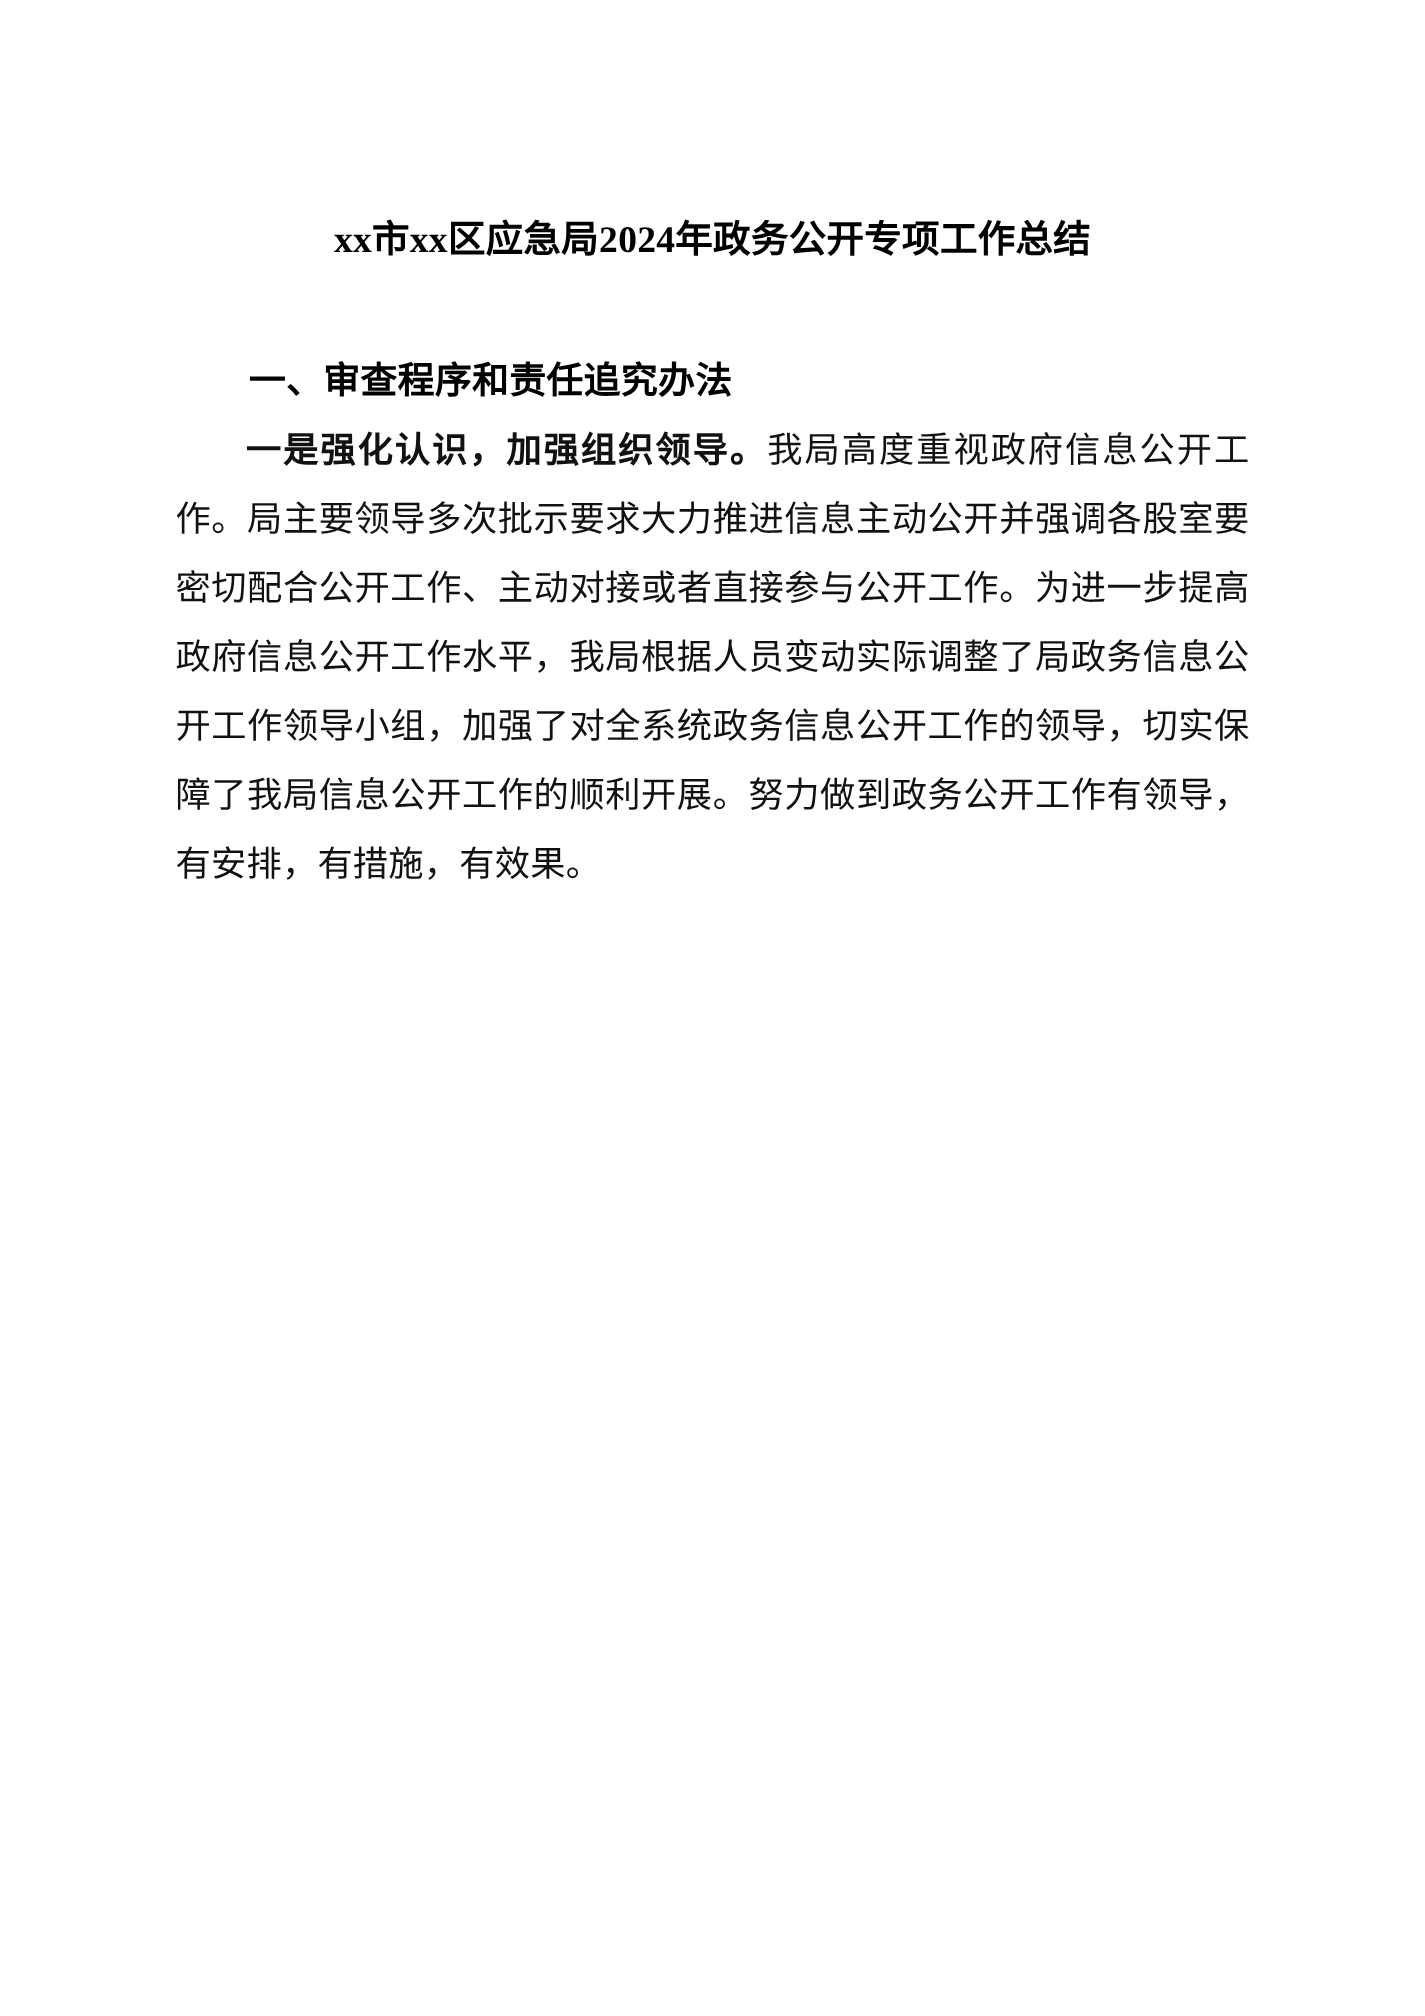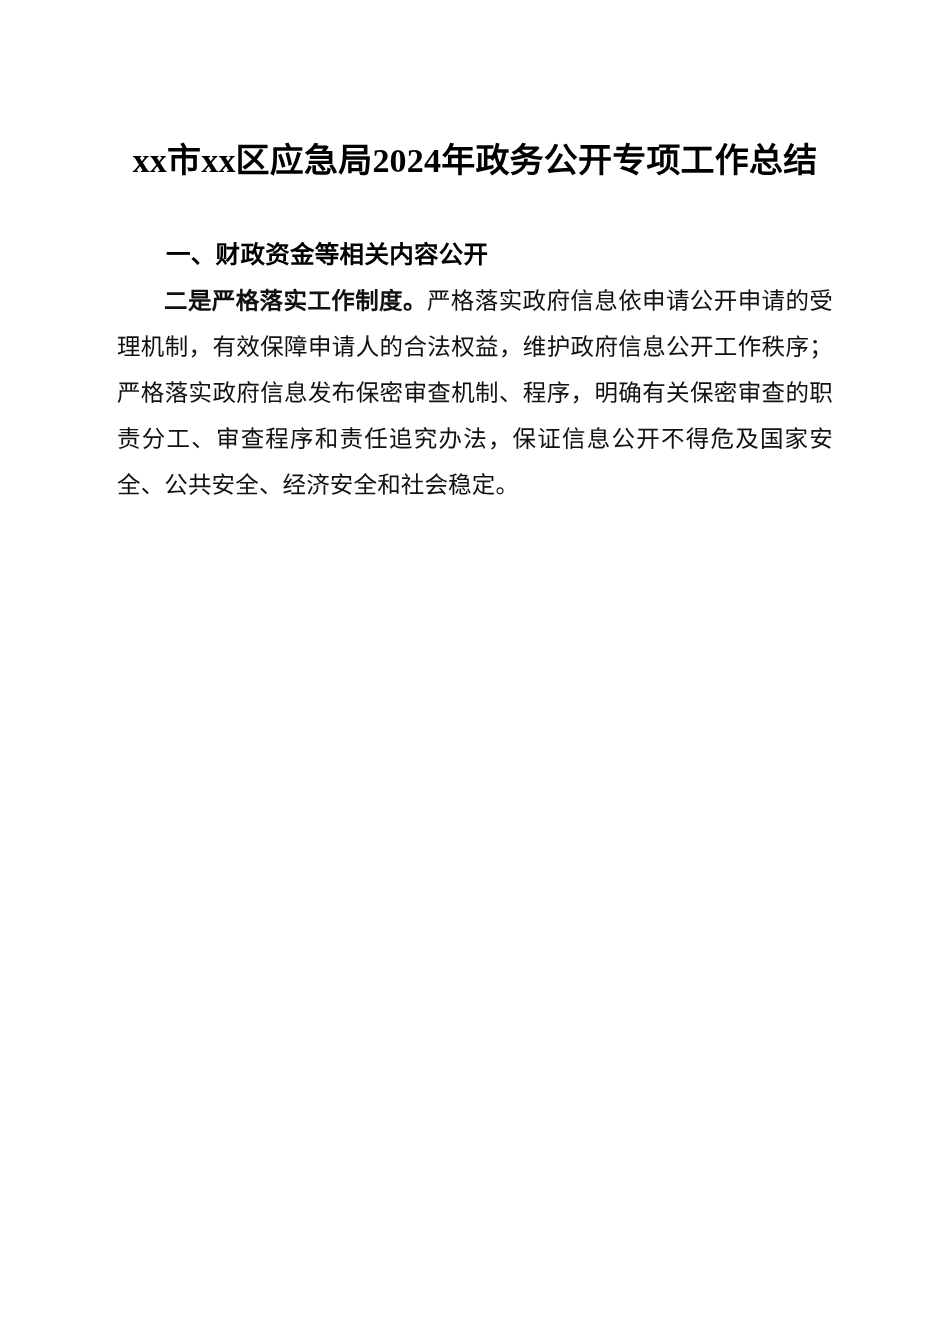--- a/index.html
+++ b/index.html
@@ -19,21 +19,21 @@
   }
   .content {
     position: absolute;
     left: 117px;
     top: 0;
     width: 716px;
   }
   .doc-title {
     font-family: "Liberation Serif", "DejaVu Serif", serif;
     font-weight: 700;
-    font-size: 34px;
+    font-size: 25px;
     line-height: 46px;
     text-align: center;
     color: #000000;
     letter-spacing: 0.2px;
     margin: 0;
     padding-top: 138px;
     white-space: normal;
   }
   .spacer-after-title {
     height: 48px;
@@ -71,19 +71,19 @@
 <body>
 
 <div class="page">
   <div class="content">
 
     <h1 class="doc-title">xx市xx区应急局2024年政务公开专项工作总结</h1>
 
     <div class="spacer-after-title"></div>
 
 
-    <h2 class="section-heading">一、财政资金等相关内容公开</h2>
+    <h2 class="section-heading">一、审查程序和责任追究办法</h2>
 
+    <p class="body-text"><span class="lead">一是强化认识，加强组织领导。</span><span class="run">我局高度重视政府信息公开工作。局主要领导多次批示要求大力推进信息主动公开并强调各股室要密切配合公开工作、主动对接或者直接参与公开工作。为进一步提高政府信息公开工作水平，我局根据人员变动实际调整了局政务信息公开工作领导小组，加强了对全系统政务信息公开工作的领导，切实保障了我局信息公开工作的顺利开展。努力做到政务公开工作有领导，有安排，有措施，有效果。</span></p>
 
-    <p class="body-text"><span class="lead">二是严格落实工作制度。</span><span class="run">严格落实政府信息依申请公开申请的受理机制，有效保障申请人的合法权益，维护政府信息公开工作秩序；严格落实政府信息发布保密审查机制、程序，明确有关保密审查的职责分工、审查程序和责任追究办法，保证信息公开不得危及国家安全、公共安全、经济安全和社会稳定。</span></p>
 
   </div>
 </div>
 
 </body></html>

